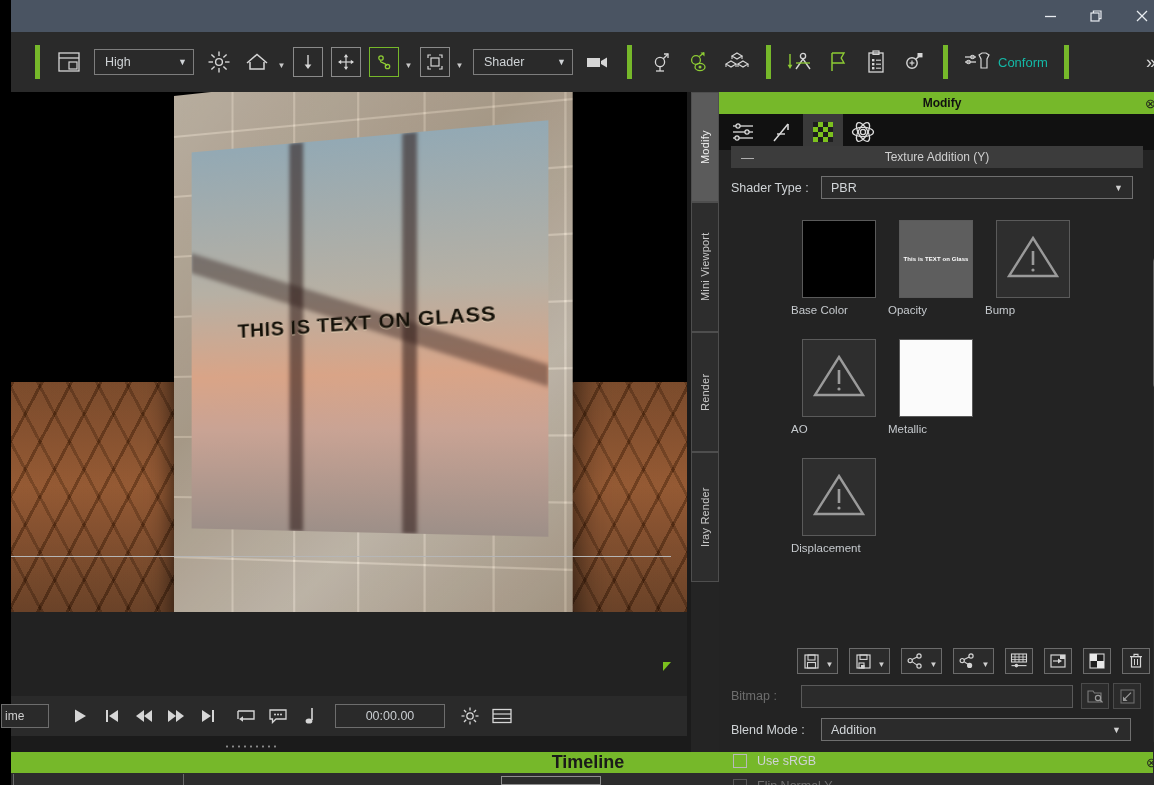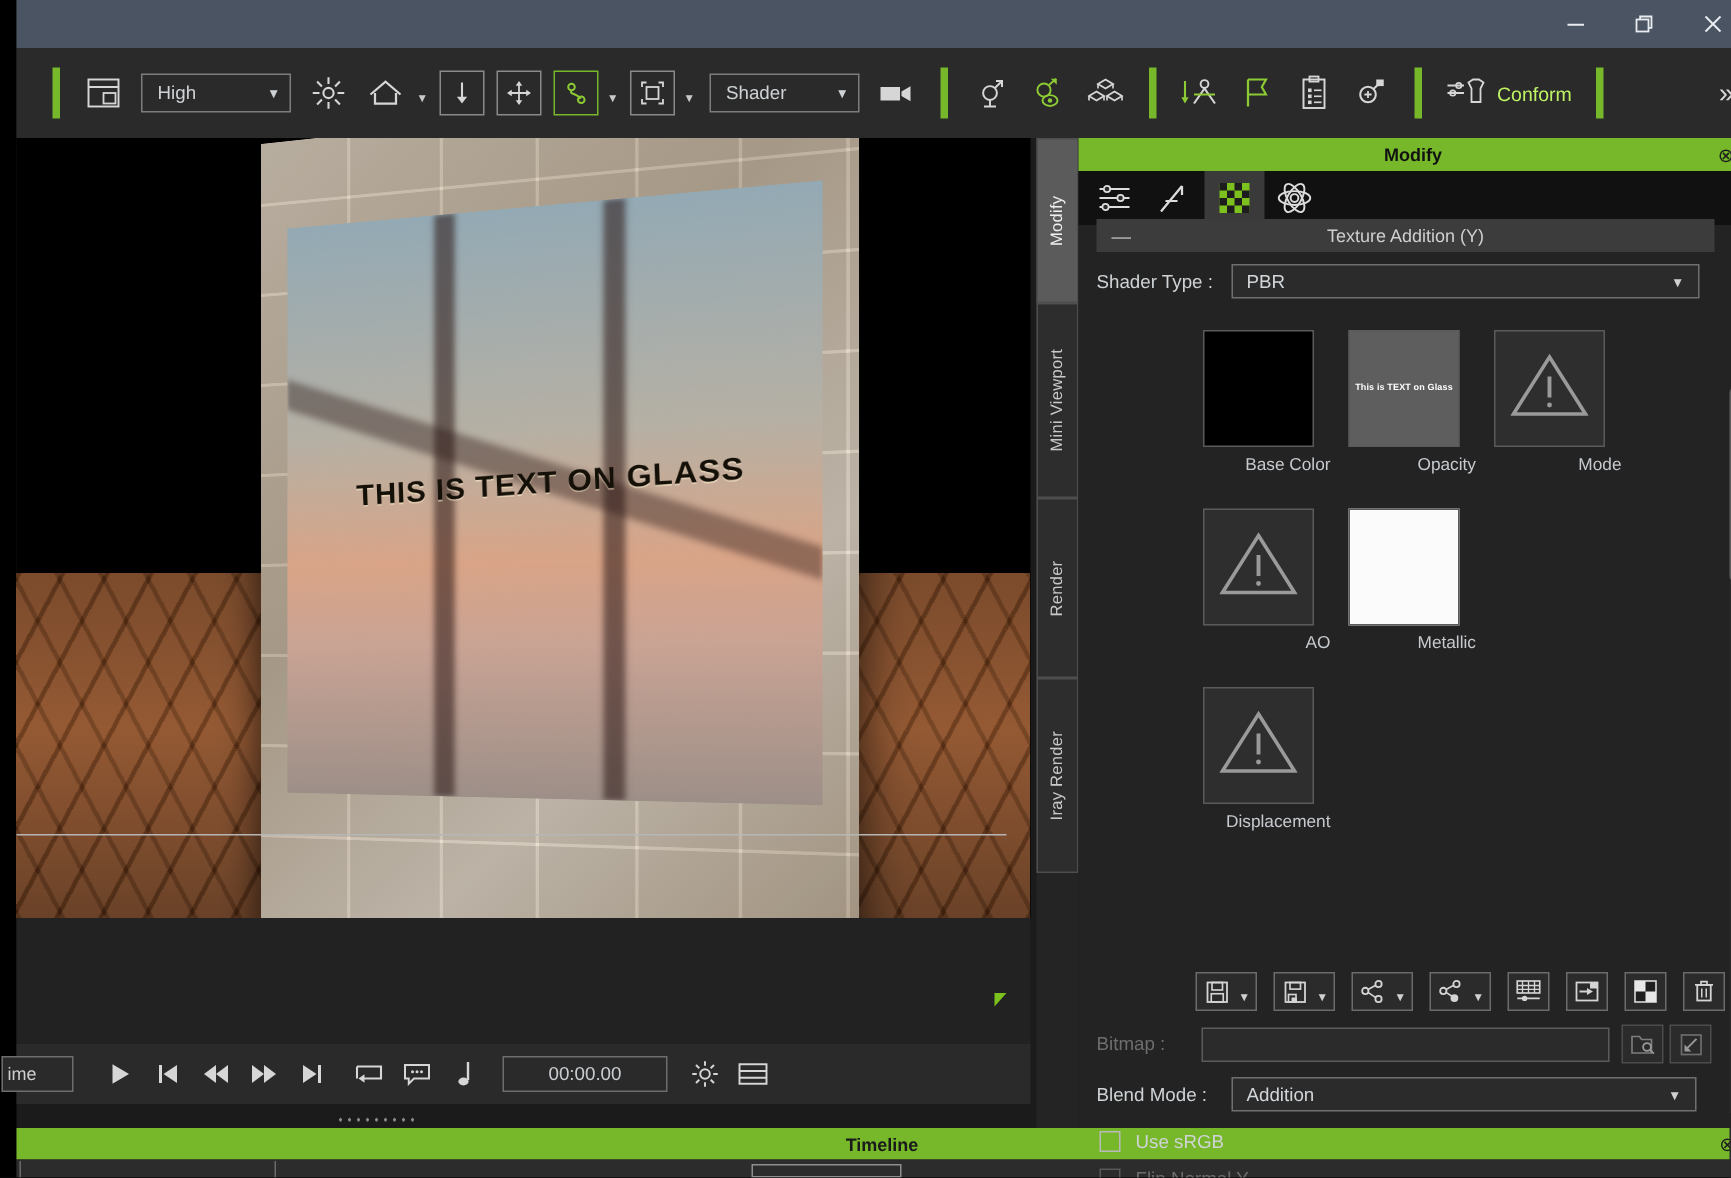--- a/index.html
+++ b/index.html
@@ -38,21 +38,21 @@
     width:11px; height:30px; display:flex; align-items:flex-end; justify-content:center;
     padding-bottom:7px; flex:0 0 auto; color:#c8c8c8; font-size:8px; margin-right:2px;
   }
   .tb-combo {
     height:26px; min-width:100px; border:1px solid #7d7d7d; background:#2a2a2a;
     display:flex; align-items:center; padding:0 6px 0 10px; margin:0 6px;
     color:#cfd3d6; font-size:12.5px; flex:0 0 auto; justify-content:space-between;
   }
   .tb-combo .cv { color:#cfd3d6; }
   .tb-combo .ar { font-size:9px; color:#cfd3d6; margin-left:14px;}
-  .conform-btn { display:flex; align-items:center; gap:8px; color:#bef264; font-size:13px;
+  .conform-btn { display:flex; align-items:center; gap:8px; color:#14b8a6; font-size:13px;
                  margin:0 6px; flex:0 0 auto; }
   .chev { margin-left:auto; margin-right:12px; color:#d7d7d7; font-size:18px; letter-spacing:-3px;}
 
   
   .viewport {
     position:absolute; left:0; top:92px; width:676px; height:520px;
     background:#000; overflow:hidden;
   }
   .floor {
     position:absolute; left:0; bottom:0; width:676px; height:230px;
@@ -117,21 +117,21 @@
     position:absolute; left:213px; top:744px; width:56px; height:5px;
     background-image: radial-gradient(circle, #8a8a8a 1px, transparent 1.2px);
     background-size:6px 5px;
   }
 
   
   .timeline-bar {
     position:absolute; left:0; top:752px; width:1154px; height:21px;
     background:#76b82a; display:flex; align-items:center; justify-content:center;
   }
-  .timeline-bar .tl-title { color:#1a1a1a; font-size:12px; font-weight:700; }
+  .timeline-bar .tl-title { color:#1a1a1a; font-size:18px; font-weight:700; }
   .timeline-bar .tl-close { position:absolute; right:8px; color:#1e1e1e; font-size:13px; }
   .timeline-body { position:absolute; left:0; top:773px; width:1154px; height:12px; background:#2c2c2c; }
   .tl-v1 { position:absolute; left:172px; top:774px; width:1px; height:11px; background:#6a6a6a;}
   .tl-v2 { position:absolute; left:2px;  top:774px; width:1px; height:11px; background:#6a6a6a;}
   .tl-box { position:absolute; left:490px; top:776px; width:100px; height:9px; border:1px solid #8e8e8e;}
 
   
   .vtabs { position:absolute; left:680px; top:92px; width:28px; height:660px; background:#242424; }
   .vtab {
     width:28px; border:1px solid #4e4e4e; background:#2d2d2d; color:#c9c9c9;
@@ -163,21 +163,21 @@
 
   .row { position:absolute; display:flex; align-items:center; }
   .lbl { color:#cfd3d6; font-size:12.5px; }
   .lbl.dim { color:#6d6d6d; }
   .combo {
     border:1px solid #6f6f6f; background:#2b2b2b; height:23px;
     display:flex; align-items:center; justify-content:space-between;
     padding:0 9px; color:#d2d6d9; font-size:12.5px;
   }
   .combo .ar { font-size:9px; color:#d0d0d0; }
-  .slot-wrap { position:absolute; width:96px; text-align:right; }
+  .slot-wrap { position:absolute; width:96px; text-align:left; }
   .slot {
     width:74px; height:78px; margin:0 auto; border:1px solid #5a5a5a; background:#2e2e2e;
     display:flex; align-items:center; justify-content:center; overflow:hidden;
   }
   .slot.black { background:#000; }
   .slot.white { background:#fbfbfb; }
   .slot.gray  { background:#5e5e5e; }
   .slot.sel   { border:2px solid #7cc11e; }
   .slot-cap { color:#c6cace; font-size:11.5px; margin-top:6px; }
   .mini-text { font-size:6px; font-weight:700; color:#fff; letter-spacing:.1px; white-space:nowrap; }
@@ -617,21 +617,21 @@
       <div class="slot-wrap" style="left:266px; top:70px;">
         <div class="slot">
           <span>
             <svg width="52" height="46" viewBox="0 0 52 46">
               <polygon points="26,4 50,42 2,42" fill="none" stroke="#9a9a9a" stroke-width="2.4"></polygon>
               <line x1="26" y1="17" x2="26" y2="31" stroke="#9a9a9a" stroke-width="2.6"></line>
               <circle cx="26" cy="36" r="1.6" fill="#9a9a9a"></circle>
             </svg>
           </span>
         </div>
-        <div class="slot-cap">Mode</div>
+        <div class="slot-cap">Bump</div>
       </div>
 
       <div class="slot-wrap" style="left:72px; top:189px;">
         <div class="slot">
           <span>
             <svg width="52" height="46" viewBox="0 0 52 46">
               <polygon points="26,4 50,42 2,42" fill="none" stroke="#9a9a9a" stroke-width="2.4"></polygon>
               <line x1="26" y1="17" x2="26" y2="31" stroke="#9a9a9a" stroke-width="2.6"></line>
               <circle cx="26" cy="36" r="1.6" fill="#9a9a9a"></circle>
             </svg>

